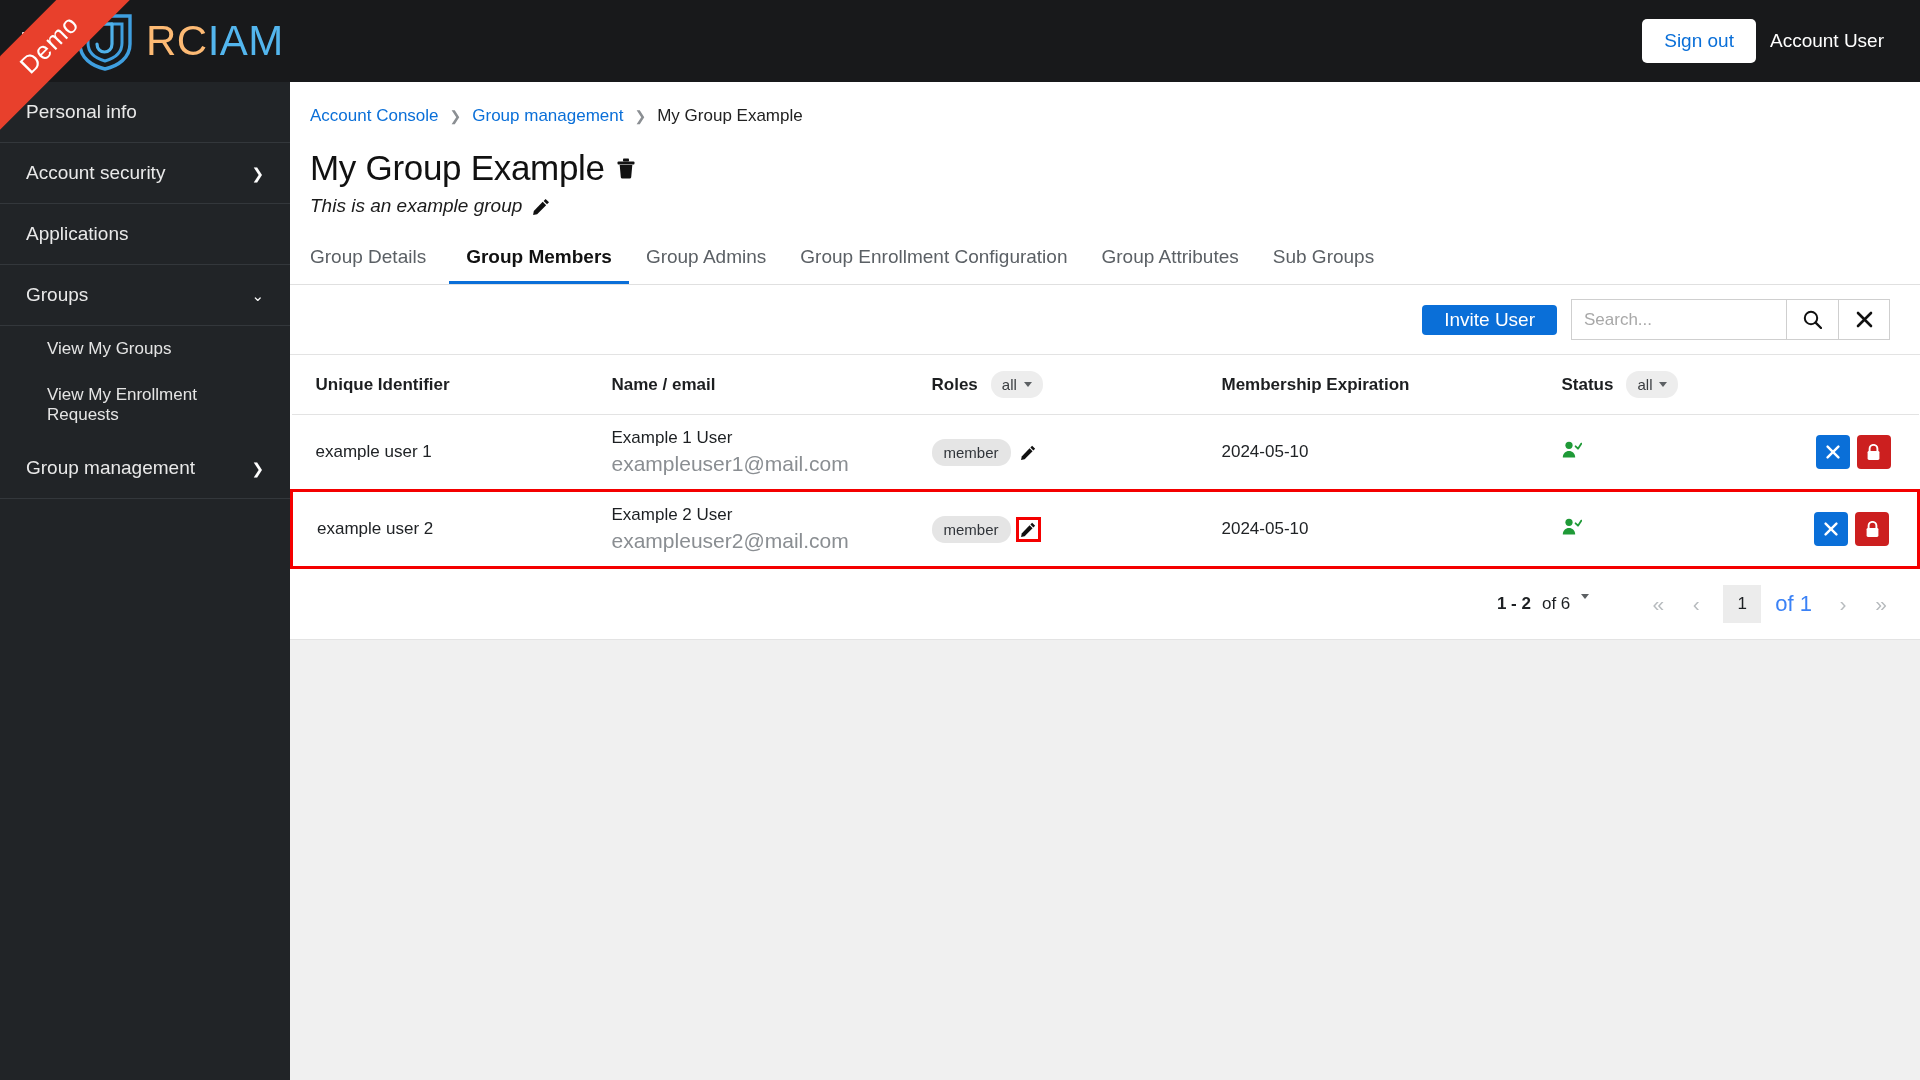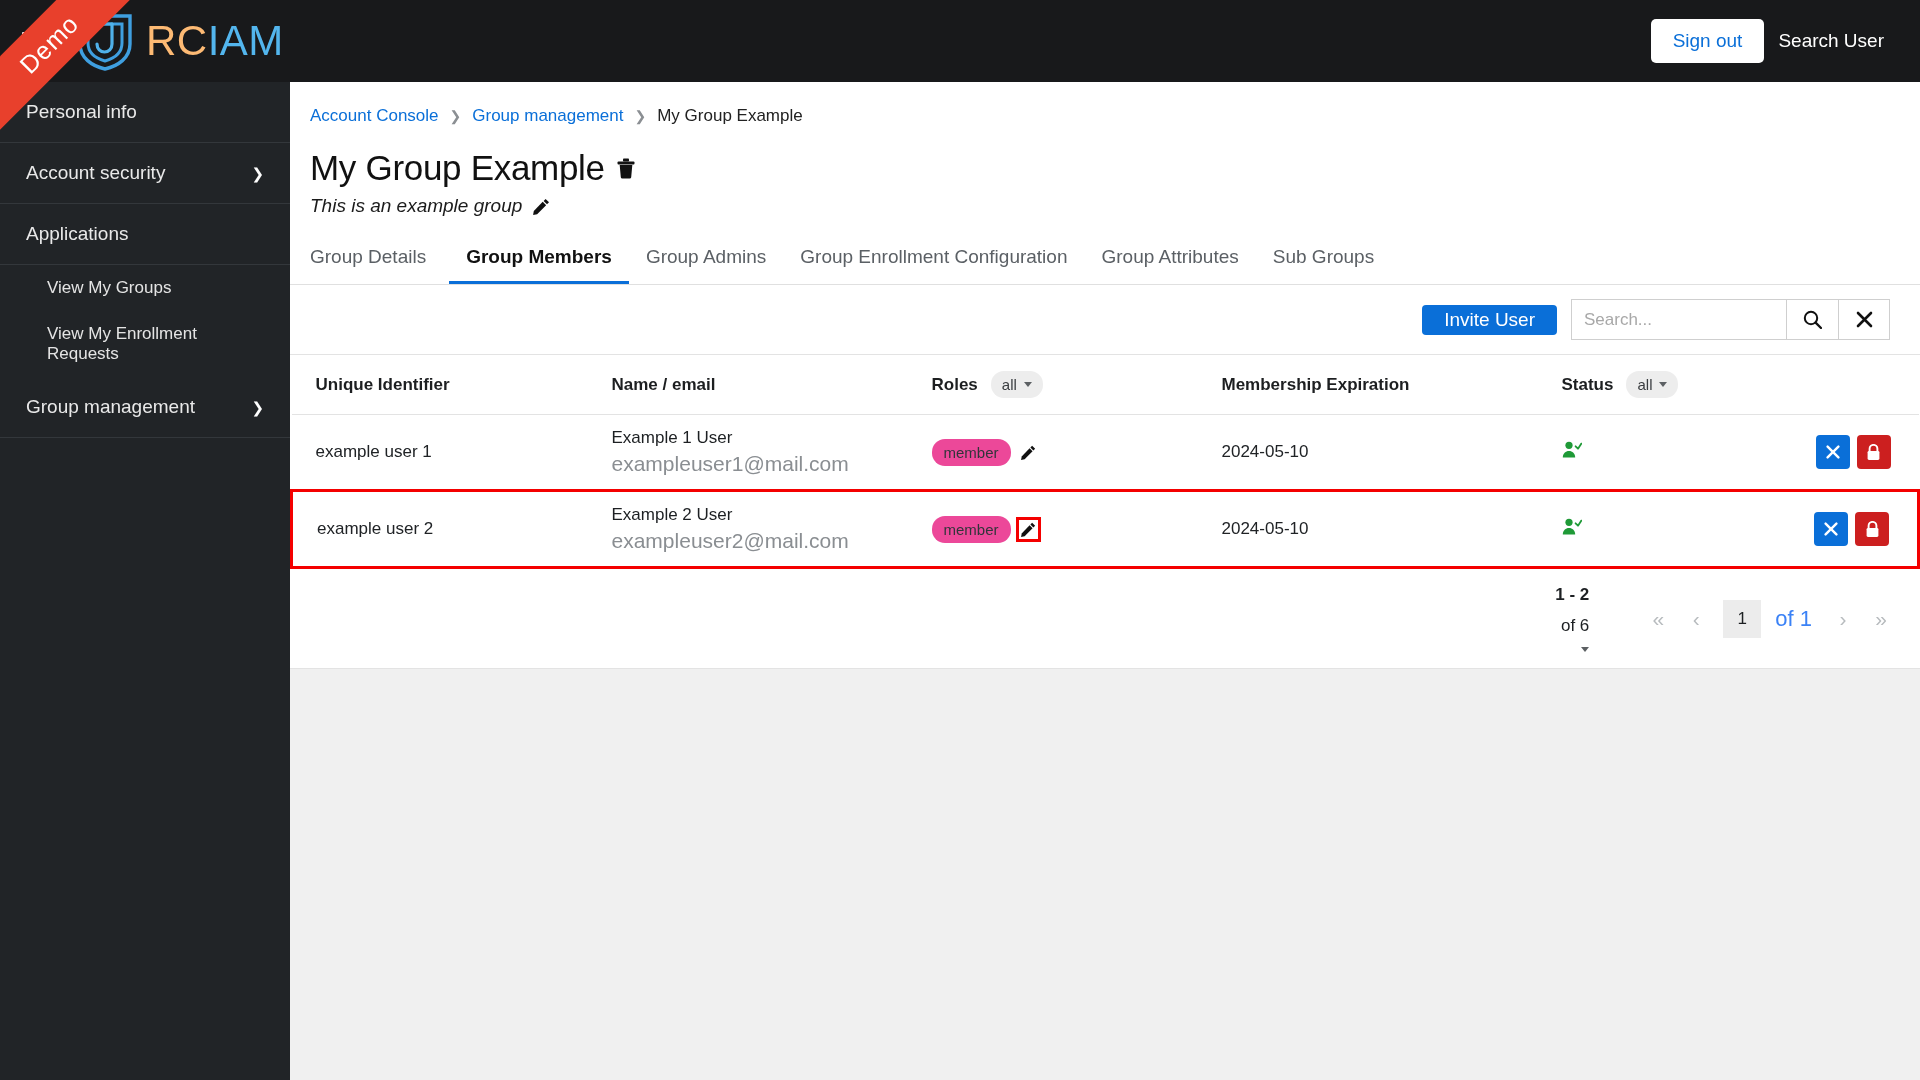--- a/index.html
+++ b/index.html
@@ -174,21 +174,21 @@
     font-size: 15px; font-weight: 400; padding: 5px 11px;
     display: inline-flex; align-items: center; gap: 7px; cursor: pointer;
   }
   .caret { width: 0; height: 0; border-left: 4px solid transparent; border-right: 4px solid transparent; border-top: 5px solid #5c6063; }
 
   .name-main { font-size: 17px; color: #1d2023; }
   .name-email { font-size: 21px; color: #8a8e92; margin-top: 4px; }
 
   .role-cell { display: flex; align-items: center; gap: 10px; }
   .chip-role {
-    background: #ec4899; color: #31353a; border-radius: 13px;
+    background: #e5e5e5; color: #31353a; border-radius: 13px;
     font-size: 15px; padding: 5px 12px;
   }
   .status-cell { padding-left: 4px; }
   .actions-cell { display: flex; align-items: center; justify-content: flex-end; gap: 7px; padding-right: 28px; }
   .act-btn {
     width: 34px; height: 34px; border: none; border-radius: 4px;
     display: flex; align-items: center; justify-content: center; cursor: pointer;
   }
   .act-x { background: #0a6fd8; color: #fff; font-size: 19px; line-height: 1; }
   .act-lock { background: #cc1f1f; }
@@ -198,21 +198,21 @@
   tr.row-highlight td:first-child { border-left: 3px solid #f40000; }
   tr.row-highlight td:last-child { border-right: 3px solid #f40000; }
   .edit-highlight { outline: 3px solid #f40000; outline-offset: 2px; }
 
   
   .pagination {
     display: flex; align-items: center; justify-content: flex-end;
     gap: 0; padding: 16px 20px 16px 0; background: #fff;
     border-bottom: 1px solid #e3e3e3;
   }
-  .pg-range { font-size: 17px; color: #1d2023; display: flex; align-items: flex-end; gap: 11px; margin-right: 50px; cursor: pointer; flex-direction: column; }
+  .pg-range { font-size: 17px; color: #1d2023; display: flex; align-items: flex-start; gap: 11px; margin-right: 50px; cursor: pointer; }
   .pg-range b { font-weight: 700; }
   .pg-arrow {
     width: 38px; height: 38px; display: flex; align-items: center; justify-content: center;
     color: #b7bbbe; font-size: 21px; cursor: pointer; background: none; border: none; font-family: inherit;
   }
   .pg-num {
     min-width: 38px; height: 38px; background: #ececec; color: #1d2023;
     display: flex; align-items: center; justify-content: center;
     font-size: 17px; margin: 0 8px; cursor: pointer;
   }
@@ -239,21 +239,21 @@
           <path d="M12 14 h34 v19 c0 10 -8 15.5 -17 18 C20 48.5 12 43 12 33 Z" fill="none" stroke="#3f9fe0" stroke-width="3"></path>
           <path d="M36 14 v20 c0 5 -3.5 8 -7.5 8 c-4 0 -7.5 -3 -7.5 -8" fill="none" stroke="#4fb1ea" stroke-width="3.2" stroke-linecap="round"></path>
           <path d="M21 14 h15" fill="none" stroke="#4fb1ea" stroke-width="3.2" stroke-linecap="round"></path>
         </svg>
       </span>
       <span class="brand-name"><span class="brand-rc">RC</span><span class="brand-iam">IAM</span></span>
     </div>
 
     <div class="topbar-right">
       <button class="signout-btn">Sign out</button>
-      <span class="user-name">Search User</span>
+      <span class="user-name">Account User</span>
     </div>
   </div>
 
   <div class="demo-ribbon">
     <div class="band">
       <span>Demo</span>
     </div>
   </div>
 
   <div class="body-row">
@@ -261,20 +261,24 @@
     <nav class="sidebar">
       <div class="side-item">
         <span>Personal info</span>
       </div>
       <div class="side-item">
         <span>Account security</span>
         <span class="side-arrow">❯</span>
       </div>
       <div class="side-item">
         <span>Applications</span>
+      </div>
+      <div class="side-item">
+        <span>Groups</span>
+        <span class="side-arrow">⌄</span>
       </div>
       <div class="side-item sub">
         <span>View My Groups</span>
       </div>
       <div class="side-item sub side-group-end">
         <span>View My Enrollment Requests</span>
       </div>
       <div class="side-item">
         <span>Group management</span>
         <span class="side-arrow">❯</span>

